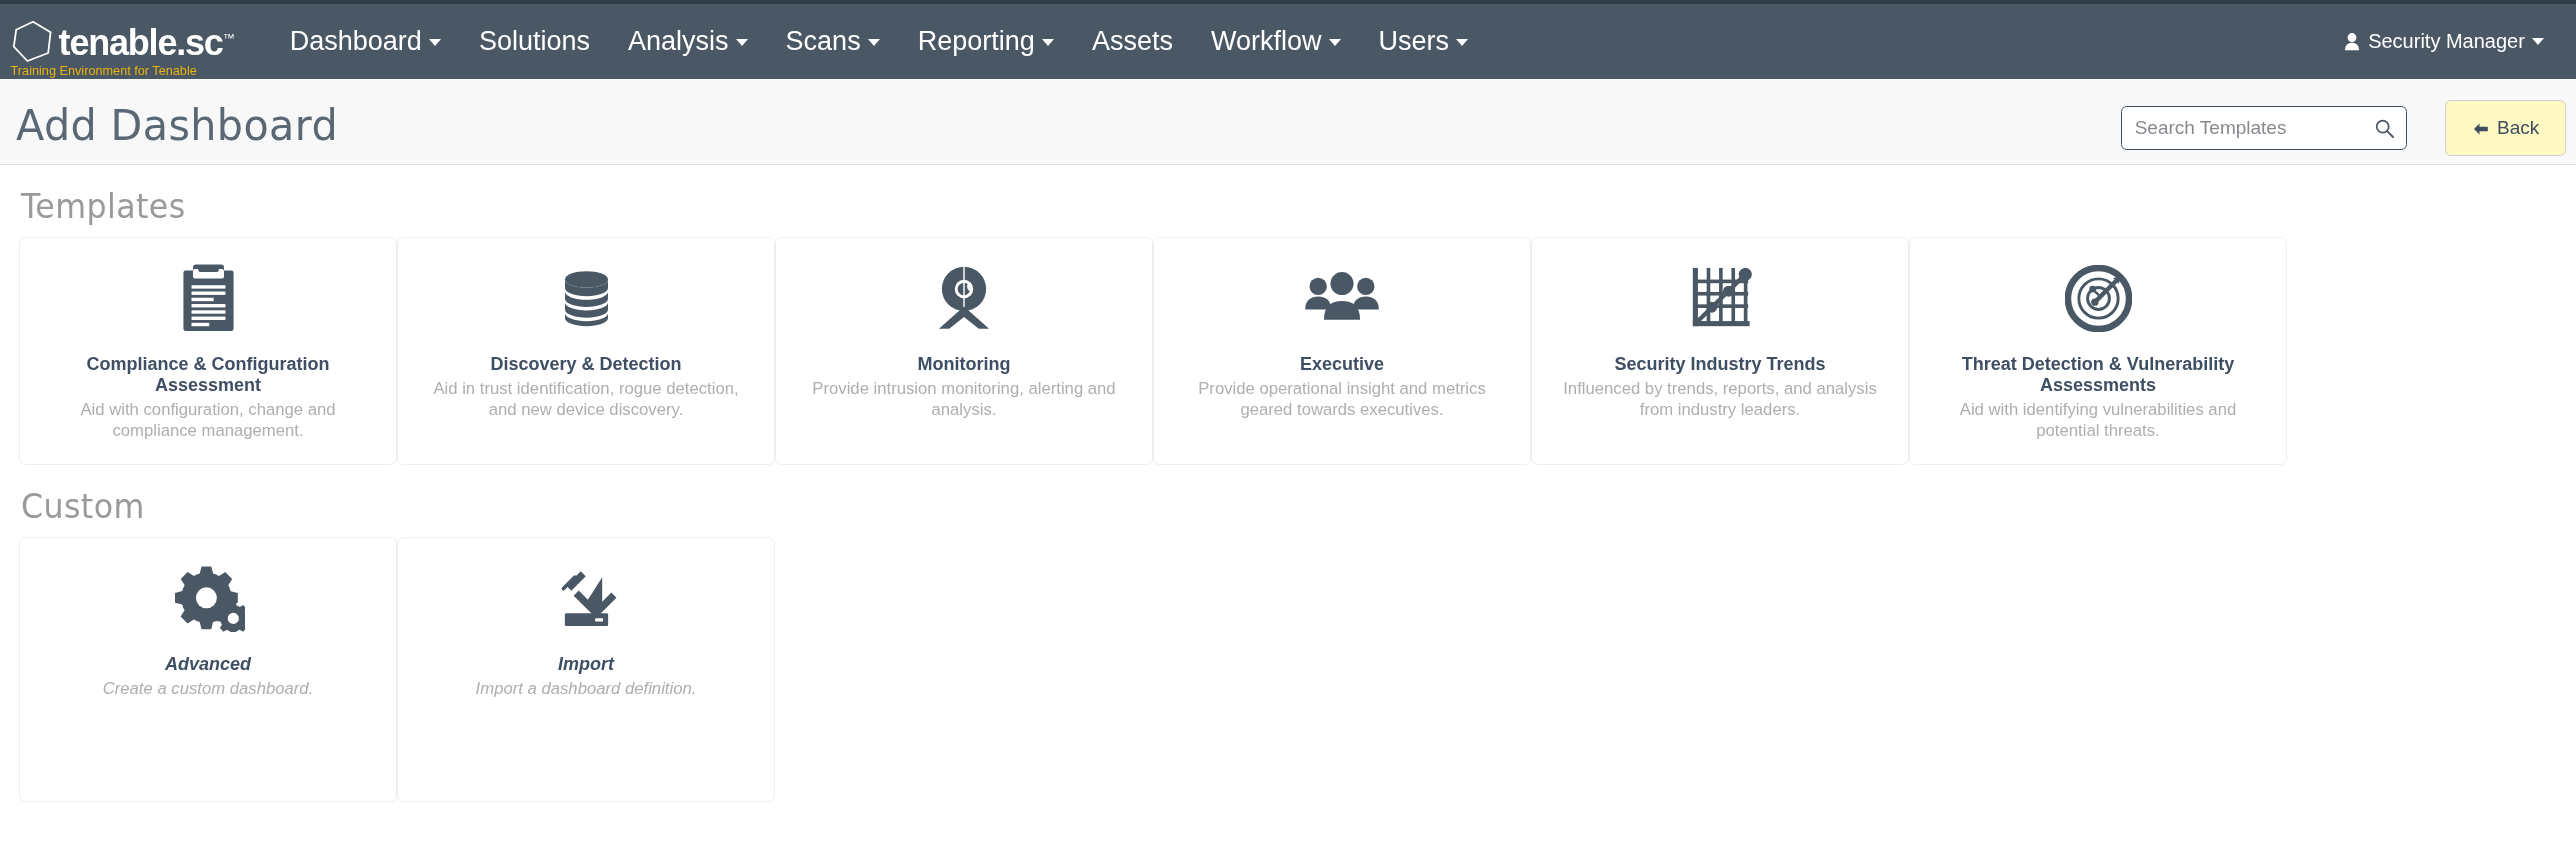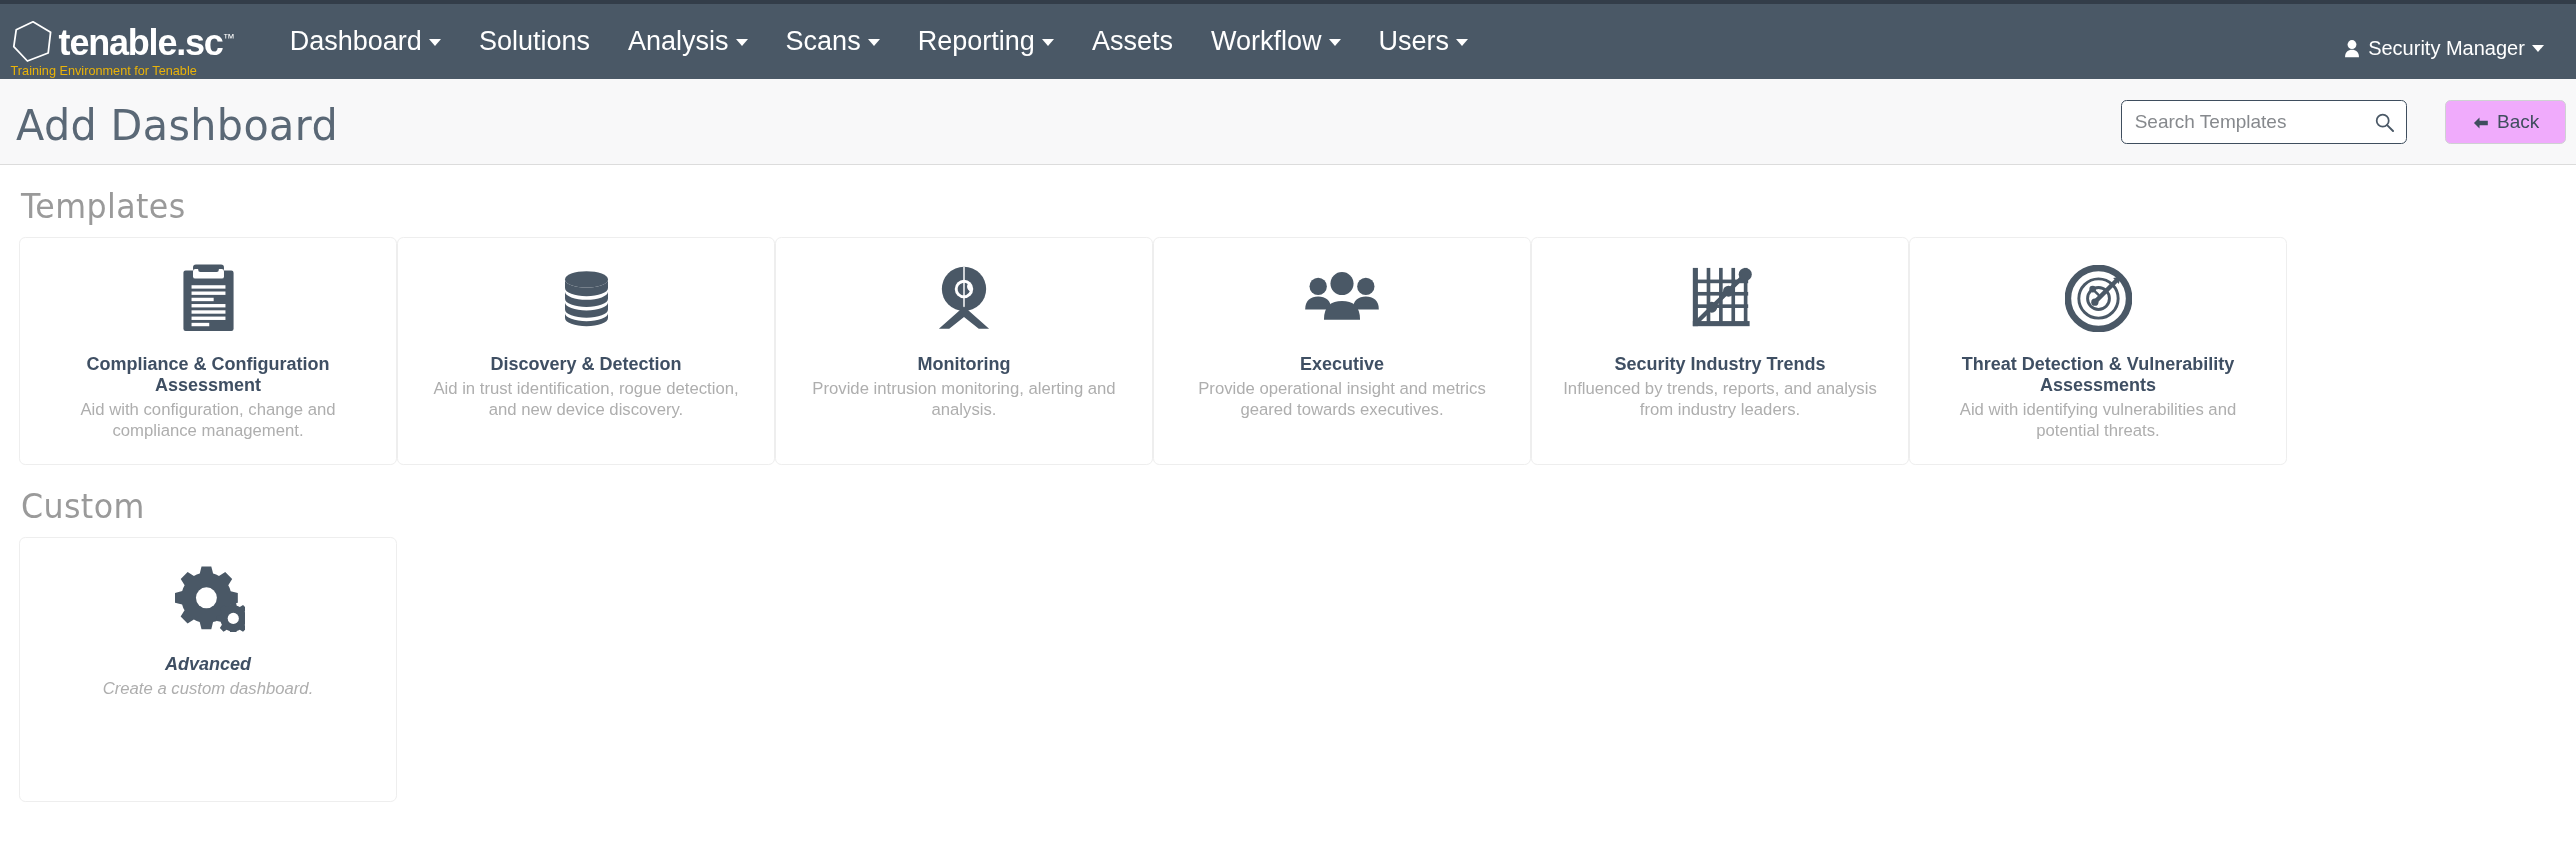--- a/index.html
+++ b/index.html
@@ -69,21 +69,21 @@
     width: 0; height: 0;
     margin-left: 7.1px;
     vertical-align: middle;
     border-left: 6.3px solid transparent;
     border-right: 6.3px solid transparent;
     border-top: 7.1px solid #ffffff;
   }
   .nav-right {
     position: absolute;
     right: 32px;
-    top: 7px;
+    top: 0;
     height: 75px;
     display: flex;
     align-items: center;
   }
   .user-menu {
     font-size: 20px;
     color: #ffffff;
     display: flex;
     align-items: center;
     cursor: pointer;
@@ -137,23 +137,23 @@
   .search-input::placeholder { color: #86898d; }
   .search-icon {
     position: absolute;
     right: 12.7px;
     top: 12px;
     width: 20.6px;
     height: 20.6px;
     pointer-events: none;
   }
   .back-btn {
-    height: 44px;
+    height: 56px;
     min-width: 121px;
-    background: #f0abfc;
+    background: #fef9c3;
     border: 0.8px solid #cfd1d3;
     border-radius: 5.6px;
     color: #3f4e5e;
     font-size: 19px;
     display: flex;
     align-items: center;
     justify-content: center;
     cursor: pointer;
     font-family: "Liberation Sans", sans-serif;
     padding: 0 16px;
@@ -403,18 +403,31 @@
             <g fill="#4a5866" transform="translate(62,52) scale(0.52)">
               <path d="M42 2 h14 l2.6 10.3 a30 30 0 0 1 8.4 3.5 l9-5.6 9.9 9.9 -5.6 9 a30 30 0 0 1 3.5 8.4 L94 40 v14 l-10.3 2.6 a30 30 0 0 1 -3.5 8.4 l5.6 9 -9.9 9.9 -9-5.6 a30 30 0 0 1 -8.4 3.5 L56 92 H42 l-2.6-10.3 a30 30 0 0 1 -8.4 -3.5 l-9 5.6 -9.9-9.9 5.6-9 a30 30 0 0 1 -3.5 -8.4 L4 54 V40 l10.3-2.6 a30 30 0 0 1 3.5 -8.4 l-5.6-9 9.9-9.9 9 5.6 a30 30 0 0 1 8.4 -3.5 Z"></path>
             </g>
             <circle cx="87.5" cy="76.5" r="8" fill="#ffffff"></circle>
           </svg>
         </div>
         <div class="card-title">Advanced</div>
         <div class="card-desc">Create a custom dashboard.</div>
       </div>
 
+      <div class="card">
+        <div class="card-icon">
+          <svg viewBox="0 0 92 86" width="67" height="62">
+            <path d="M38 6 L18 26 L25 33 L45 13 Z" fill="#4a5866"></path>
+            <path d="M30 14 L14 30" stroke="#4a5866" stroke-width="5" stroke-linecap="round"></path>
+            <path d="M48 16 L72 40 L72 22 L82 22 L82 62 L38 62 L38 52 L56 52 Z" fill="#4a5866" transform="rotate(45 60 39)"></path>
+            <rect x="16" y="64" width="60" height="18" rx="2" fill="#4a5866"></rect>
+            <rect x="58" y="71" width="11" height="4.5" rx="1" fill="#ffffff"></rect>
+          </svg>
+        </div>
+        <div class="card-title">Import</div>
+        <div class="card-desc">Import a dashboard definition.</div>
+      </div>
 
     </div>
   </div>
 
 </div>
 
 
 </body></html>

